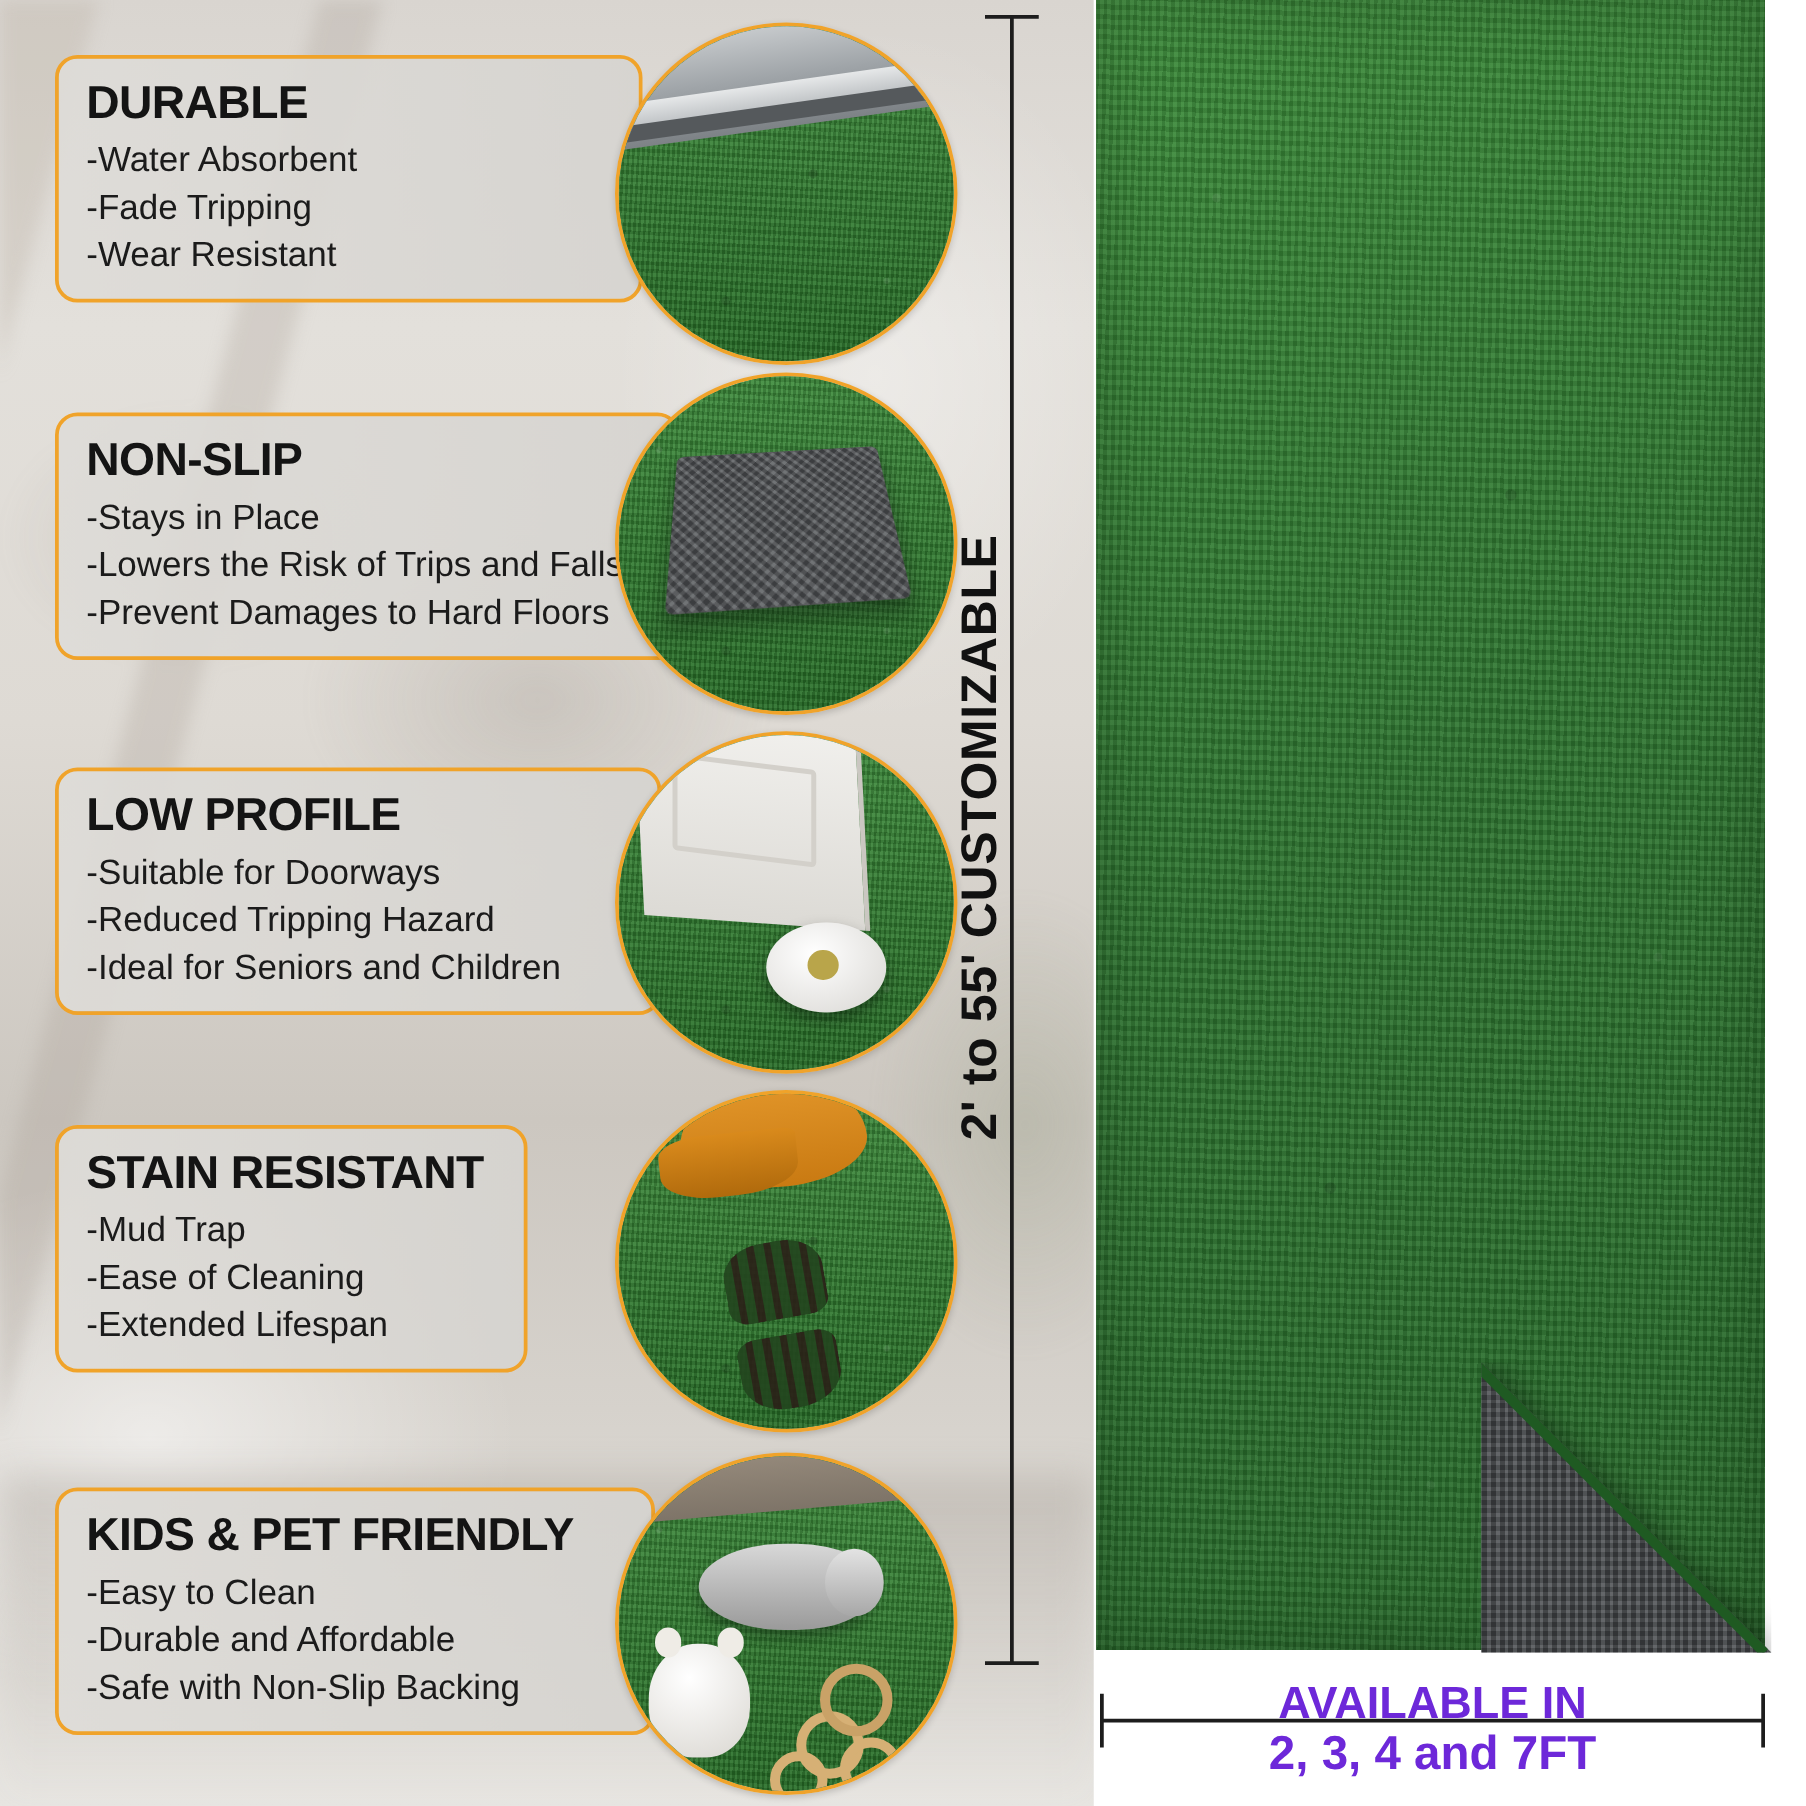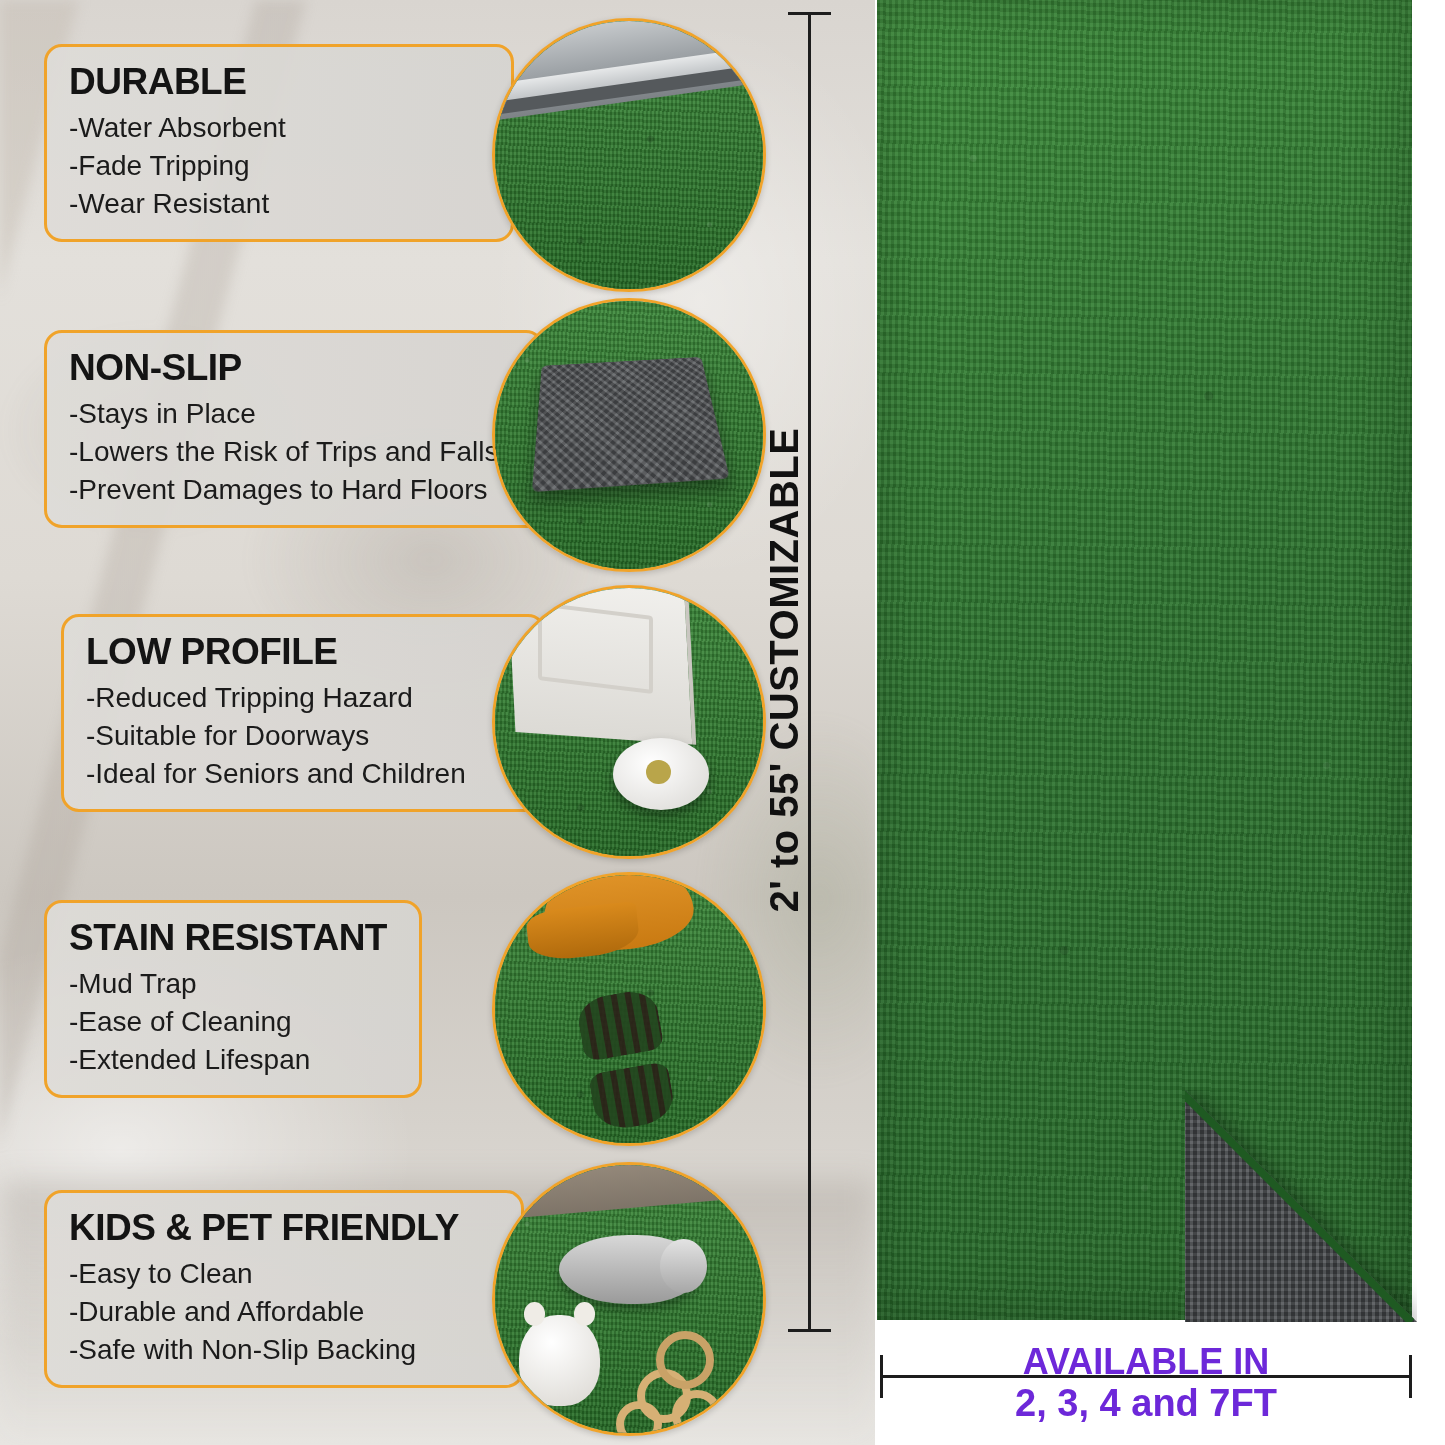--- a/index.html
+++ b/index.html
@@ -305,25 +305,25 @@
         <li>-Prevent Damages to Hard Floors</li>
       </ul>
     </div>
   </div>
   <div class="bubble" style="left:492px;top:298px;width:268px;height:268px;">
     <div class="grass"></div>
     <div class="b2-pad"></div>
   </div>
 
   <div class="feature" style="left:44px;top:614px;">
-    <div class="label" style="width:485px;margin-left:17px;">
+    <div class="label" style="width:485px;">
       <h2>LOW PROFILE</h2>
       <ul>
+        <li>-Suitable for Doorways</li>
         <li>-Reduced Tripping Hazard</li>
-        <li>-Suitable for Doorways</li>
         <li>-Ideal for Seniors and Children</li>
       </ul>
     </div>
   </div>
   <div class="bubble" style="left:492px;top:585px;width:268px;height:268px;">
     <div class="grass"></div>
     <div class="b3-door"></div>
     <div class="b3-panel"></div>
     <div class="b3-vac"></div>
   </div>

